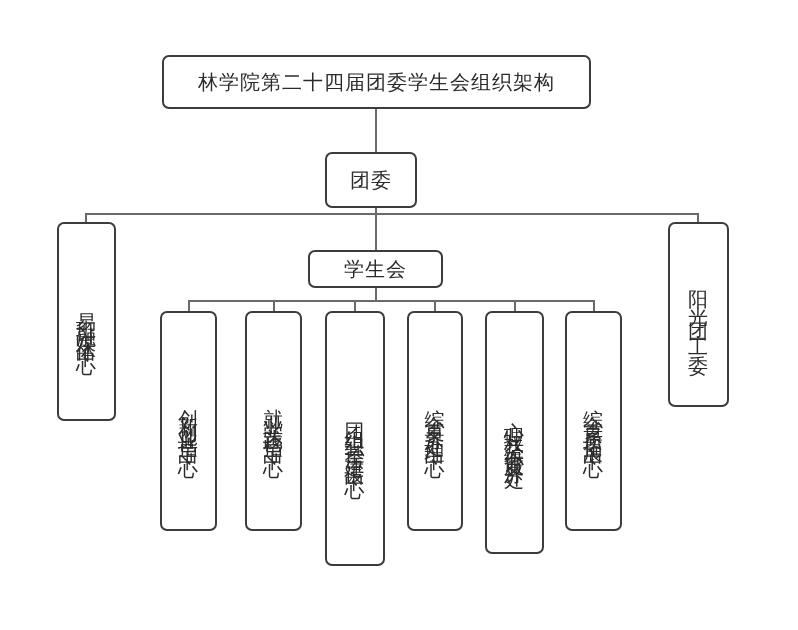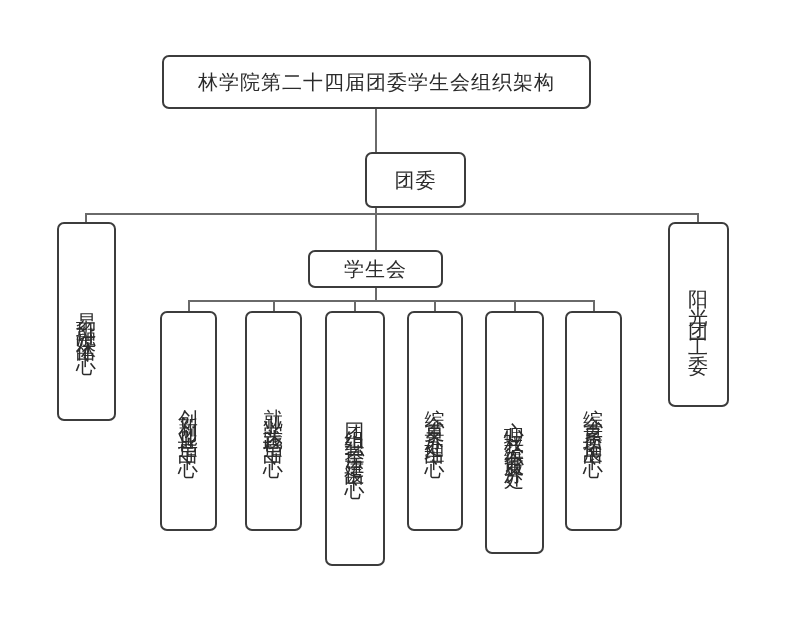--- a/index.html
+++ b/index.html
@@ -36,21 +36,21 @@
     letter-spacing: 7px;
   }
   .v-label.wide { letter-spacing: 16px; }
   .v-label.tight { letter-spacing: 6px; }
   .line { position: absolute; background: #6a6a6a; }
   .vline { width: 1.5px; }
   .hline { height: 1.5px; }
 
   
   #title-box        { left: 162px; top: 55px;  width: 429px; height: 54px; }
-  #committee-box    { left: 325px; top: 152px; width: 101px; height: 56px; margin-left: 40px; }
+  #committee-box    { left: 325px; top: 152px; width: 92px; height: 56px; }
   #union-box        { left: 308px; top: 250px; width: 135px; height: 38px; font-family: Liberation Mono, monospace; }
   #yiban-box        { left: 57px;  top: 222px; width: 59px;  height: 199px; }
   #sunshine-box     { left: 668px; top: 222px; width: 61px;  height: 185px; }
   #dept-1 { left: 160px; top: 311px; width: 57px; height: 220px; }
   #dept-2 { left: 245px; top: 311px; width: 57px; height: 220px; }
   #dept-3 { left: 325px; top: 311px; width: 60px; height: 255px; }
   #dept-4 { left: 407px; top: 311px; width: 56px; height: 220px; }
   #dept-5 { left: 485px; top: 311px; width: 59px; height: 243px; }
   #dept-6 { left: 565px; top: 311px; width: 57px; height: 220px; }
 

